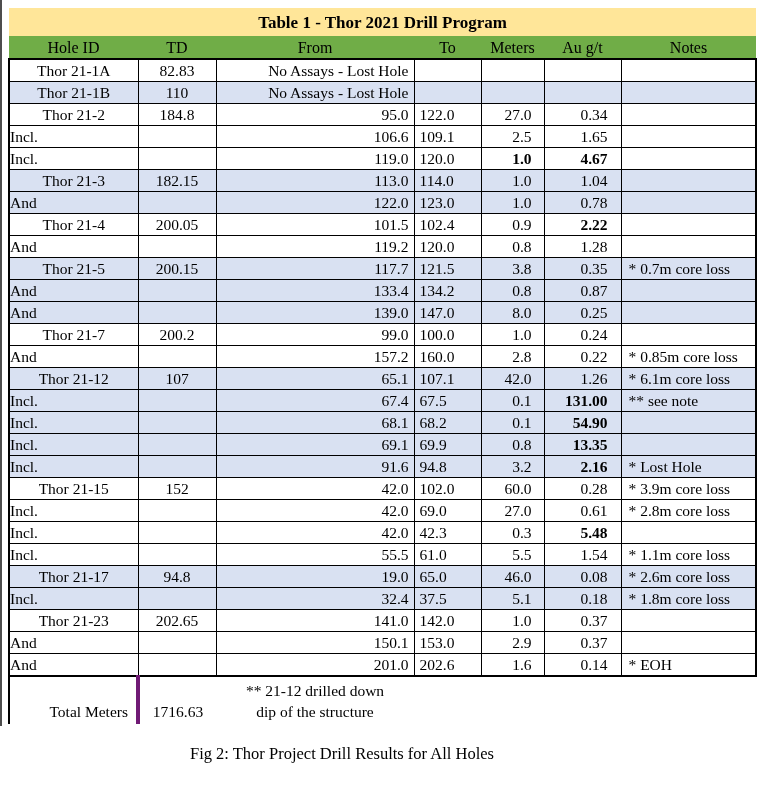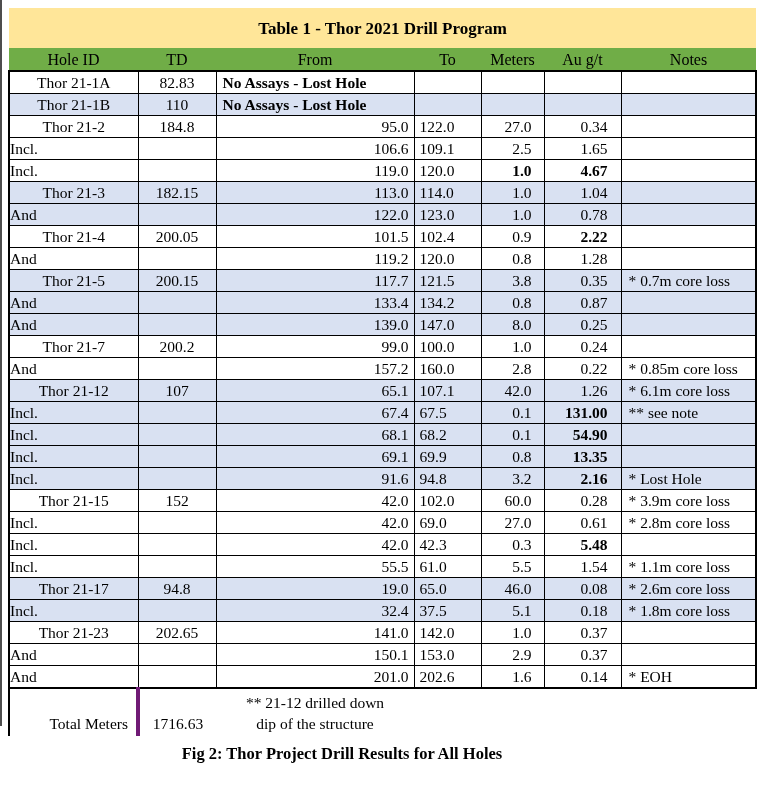--- a/index.html
+++ b/index.html
@@ -25,21 +25,21 @@
   th, td {
     padding: 0;
     font-size: 15.5px;
     line-height: 21px;
     white-space: nowrap;
     overflow: hidden;
   }
   tr.title-row th {
     background: var(--title-bg, #FFE699);
     font-size: 17px; font-weight: bold;
-    height: 40px; text-align: center;
+    height: 28px; text-align: center;
     border: none;
   }
   tr.header-row th {
     background: var(--header-bg, #70AD47);
     font-size: 16px; font-weight: normal;
     height: 22px; text-align: center;
     border: none;
   }
   tbody td {
     border: 1px solid #000;
@@ -49,21 +49,21 @@
   tbody tr:first-child td { border-top: 2px solid #000; }
   tbody tr:last-child td  { border-bottom: 2px solid #000; }
   tbody td:first-child    { border-left: 2px solid #000; }
   tbody td:last-child     { border-right: 2px solid #000; }
   tbody tr.shaded td      { background: var(--row-bg, #D9E1F2); }
 
   .c-hole   { text-align: center; }
   .c-hole.sub { text-align: left; padding-right: 10px; }
   .c-td     { text-align: center; }
   .c-from   { text-align: right; padding-right: 5px; }
-  .c-from.text-left { text-align: left; padding-left: 6px; font-weight: bold; }
+  .c-from.text-left { text-align: right; padding-left: 6px; }
   .c-to     { text-align: left; padding-left: 5px; }
   .c-meters { text-align: right; padding-right: 12px; }
   .c-au     { text-align: right; padding-right: 13px; }
   .c-notes  { text-align: left; padding-left: 7px; }
   .b        { font-weight: bold; }
 
   tfoot td {
     border: none;
     vertical-align: bottom;
     height: 45px;
@@ -73,21 +73,21 @@
     text-align: right; padding-right: 8px;
     border-left: 2px solid #000;
     border-right: 4px solid #701a75;
   }
   tfoot td.f-td { text-align: center; }
   .f-note-box { width: 198px; text-align: center; }
 
   .caption {
     position: absolute; left: 0; top: 744px;
     width: 684px; text-align: center;
-    font-weight: bold; font-size: 16.5px;
+    font-weight: normal; font-size: 16.5px;
   }
 </style>
 </head>
 <body>
 
 <div class="page-edge"></div>
 
 <table class="drill">
   <colgroup>
     <col style="width:129px">

